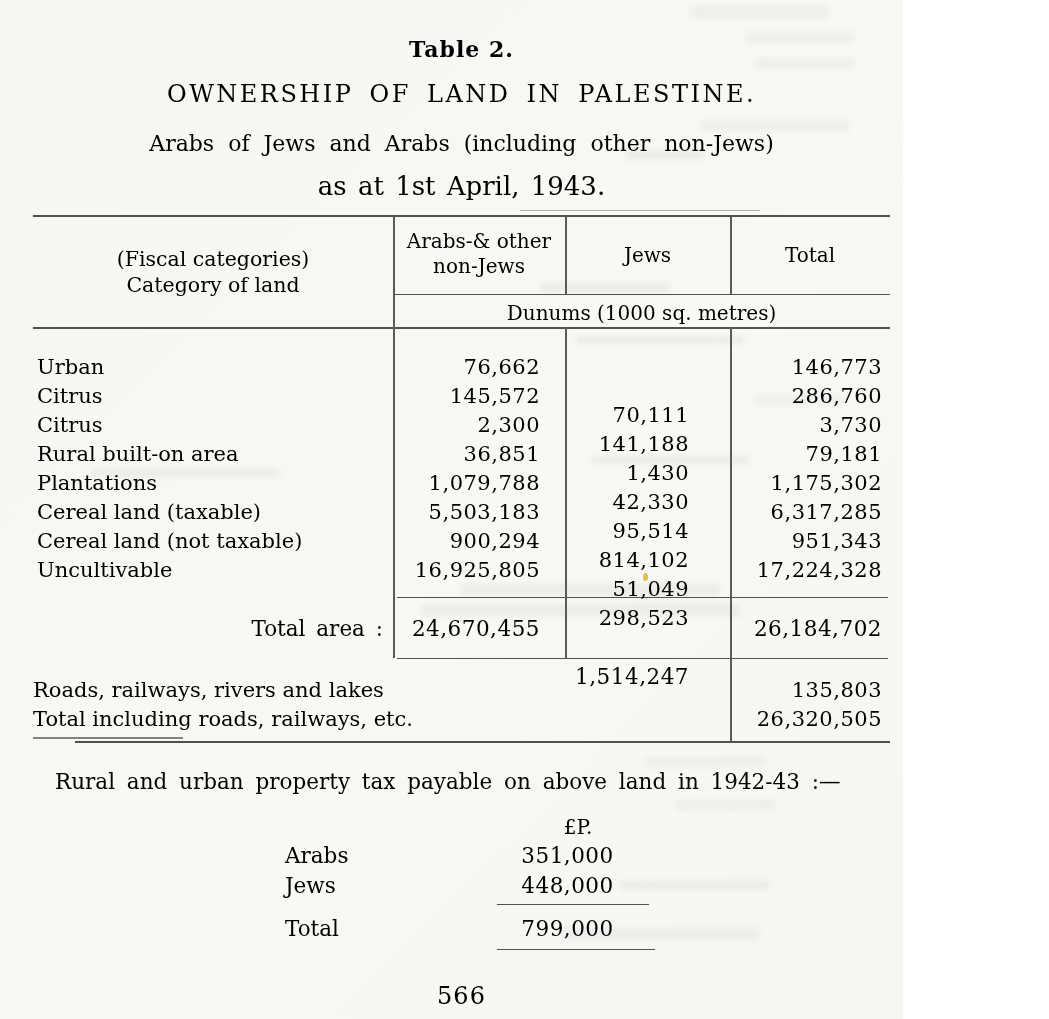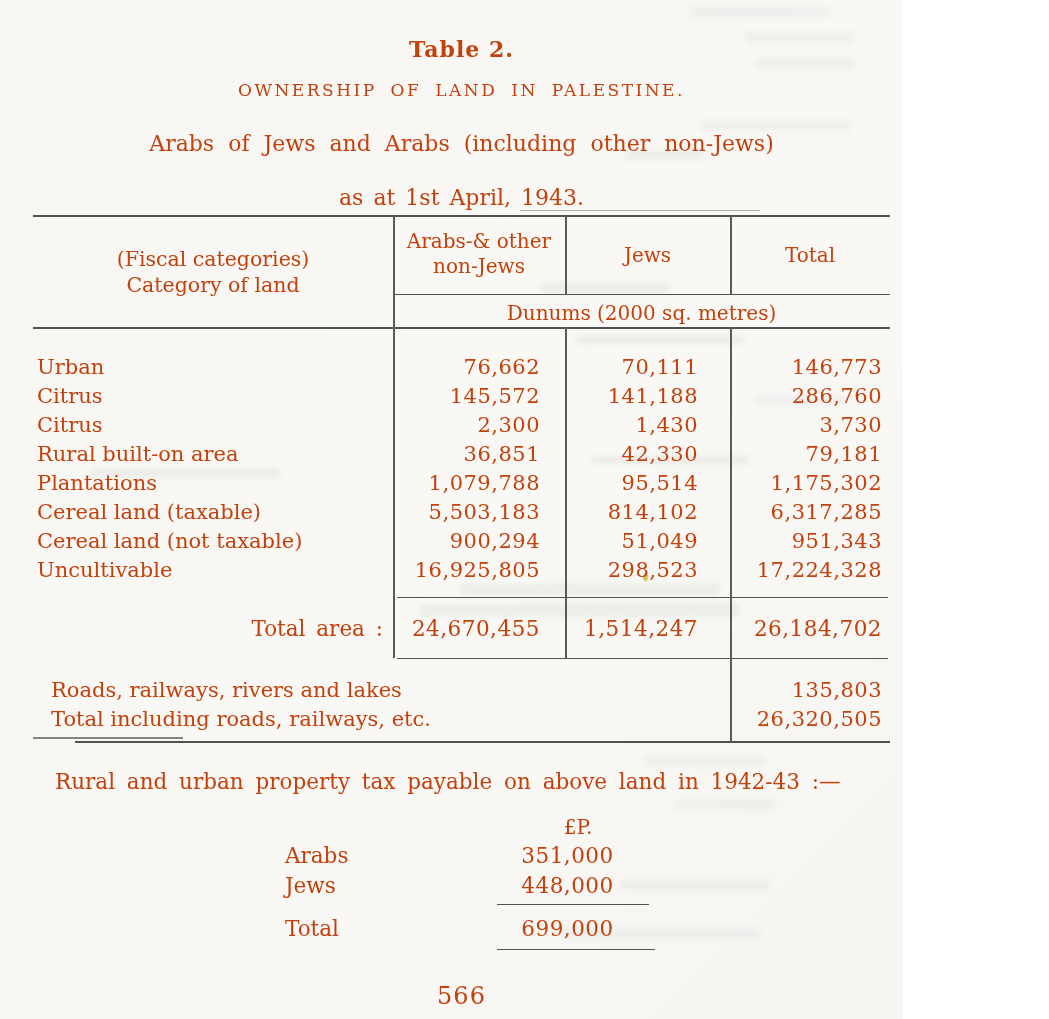--- a/index.html
+++ b/index.html
@@ -1,45 +1,45 @@
 <!DOCTYPE html>
 <html><head>
 <meta charset="utf-8">
 <style>
   html,body{margin:0;padding:0;background:#ffffff;}
   .page{
     position:relative;width:903px;height:1019px;background:#ffffff;overflow:hidden;
-    font-family:"DejaVu Serif","Liberation Serif",serif;color:#c2410c;
+    font-family:"DejaVu Serif","Liberation Serif",serif;color:#000000;
   }
   .scan{position:absolute;left:0;top:0;width:908px;height:1019px;
     background:linear-gradient(135deg,#f7f6f3 0%,#f9f8f5 55%,#f6f5f2 100%);}
   
   .centered{position:absolute;left:33px;width:857px;text-align:center;}
   .tbl-label{top:36px;font-size:22px;font-weight:bold;letter-spacing:1px;}
-  .title{top:80px;font-size:17px;letter-spacing:2.5px;word-spacing:6px;}
+  .title{top:80px;font-size:24px;letter-spacing:2.5px;word-spacing:6px;}
   .sub1{top:131px;font-size:22px;word-spacing:7px;}
-  .sub2{top:185px;font-size:22px;word-spacing:3px;}
+  .sub2{top:171px;font-size:26px;word-spacing:3px;}
   
   .hrule{position:absolute;background:#515151;height:1.6px;}
   .vrule{position:absolute;background:#5a5a5a;width:1.5px;}
   
   .hcell{position:absolute;text-align:center;font-size:20px;line-height:26px;}
   .h-cat{left:33px;top:246px;width:360px;font-size:20.5px;}
   .h-arabs{left:393px;top:229px;width:172px;line-height:25px;}
   .h-jews{left:565px;top:242px;width:165px;}
   .h-total{left:730px;top:242px;width:160px;}
   .h-unit{left:393px;top:300px;width:497px;}
   
   .trow{position:absolute;left:33px;width:857px;height:29px;font-size:21px;}
   .trow .cat{position:absolute;left:4px;top:0;}
   .trow .num{position:absolute;top:0;letter-spacing:.5px;white-space:nowrap;}
-  .n-arabs{right:350px;} .n-jews{right:192px;} .n-total{right:8px;}
+  .n-arabs{right:350px;} .n-jews{right:201px;margin-top:48px;} .n-total{right:8px;}
   .total-label{position:absolute;right:507px;top:0;word-spacing:4px;margin-left:40px;}
   .indent{left:117px;}
-  .rlabel{position:absolute;top:0;left:18px;white-space:nowrap;text-align:right;}
+  .rlabel{position:absolute;top:0;left:0;white-space:nowrap;text-align:right;}
   .rval{position:absolute;top:0;right:8px;letter-spacing:.5px;}
   
   .tax-head{position:absolute;left:55px;top:769px;font-size:21.5px;word-spacing:5px;white-space:nowrap;}
   .currency{position:absolute;left:508px;top:815px;width:140px;text-align:center;font-size:20px;}
   .taxrow{position:absolute;left:0;width:1049px;height:28px;font-size:21.5px;}
   .taxrow .tl{position:absolute;left:285px;top:0;}
   .taxrow .tv{position:absolute;left:500px;width:135px;text-align:center;top:0;letter-spacing:.5px;}
   .pageno{top:982px;font-size:24px;letter-spacing:1px;}
   
   .ghost{position:absolute;background:#8fa392;opacity:.11;filter:blur(2.5px);border-radius:4px;}
@@ -94,21 +94,21 @@
   <div class="hcell h-cat">
     <div>(Fiscal categories)</div>
     <div>Category of land</div>
   </div>
   <div class="hcell h-arabs">
     <div>Arabs-&amp; other</div>
     <div>non-Jews</div>
   </div>
   <div class="hcell h-jews">Jews</div>
   <div class="hcell h-total">Total</div>
-  <div class="hcell h-unit">Dunums (2000 sq. metres)</div>
+  <div class="hcell h-unit">Dunums (1000 sq. metres)</div>
 
   <div class="trow" style="top:355px">
     <span class="cat">Urban</span>
     <span class="num n-arabs">76,662</span>
     <span class="num n-jews">70,111</span>
     <span class="num n-total">146,773</span>
   </div>
   <div class="trow" style="top:384px">
     <span class="cat">Citrus</span>
     <span class="num n-arabs">145,572</span>
@@ -175,18 +175,18 @@
     <span class="tl">Arabs</span>
     <span class="tv">351,000</span>
   </div>
   <div class="taxrow" style="top:873px">
     <span class="tl">Jews</span>
     <span class="tv">448,000</span>
   </div>
   <div class="hrule" style="left:497px;top:904px;width:152px;height:1.4px"></div>
   <div class="taxrow" style="top:916px">
     <span class="tl">Total</span>
-    <span class="tv">699,000</span>
+    <span class="tv">799,000</span>
   </div>
   <div class="hrule" style="left:497px;top:949px;width:158px;height:1.4px"></div>
 
   <div class="centered pageno">566</div>
 </div>
 
 </body></html>

